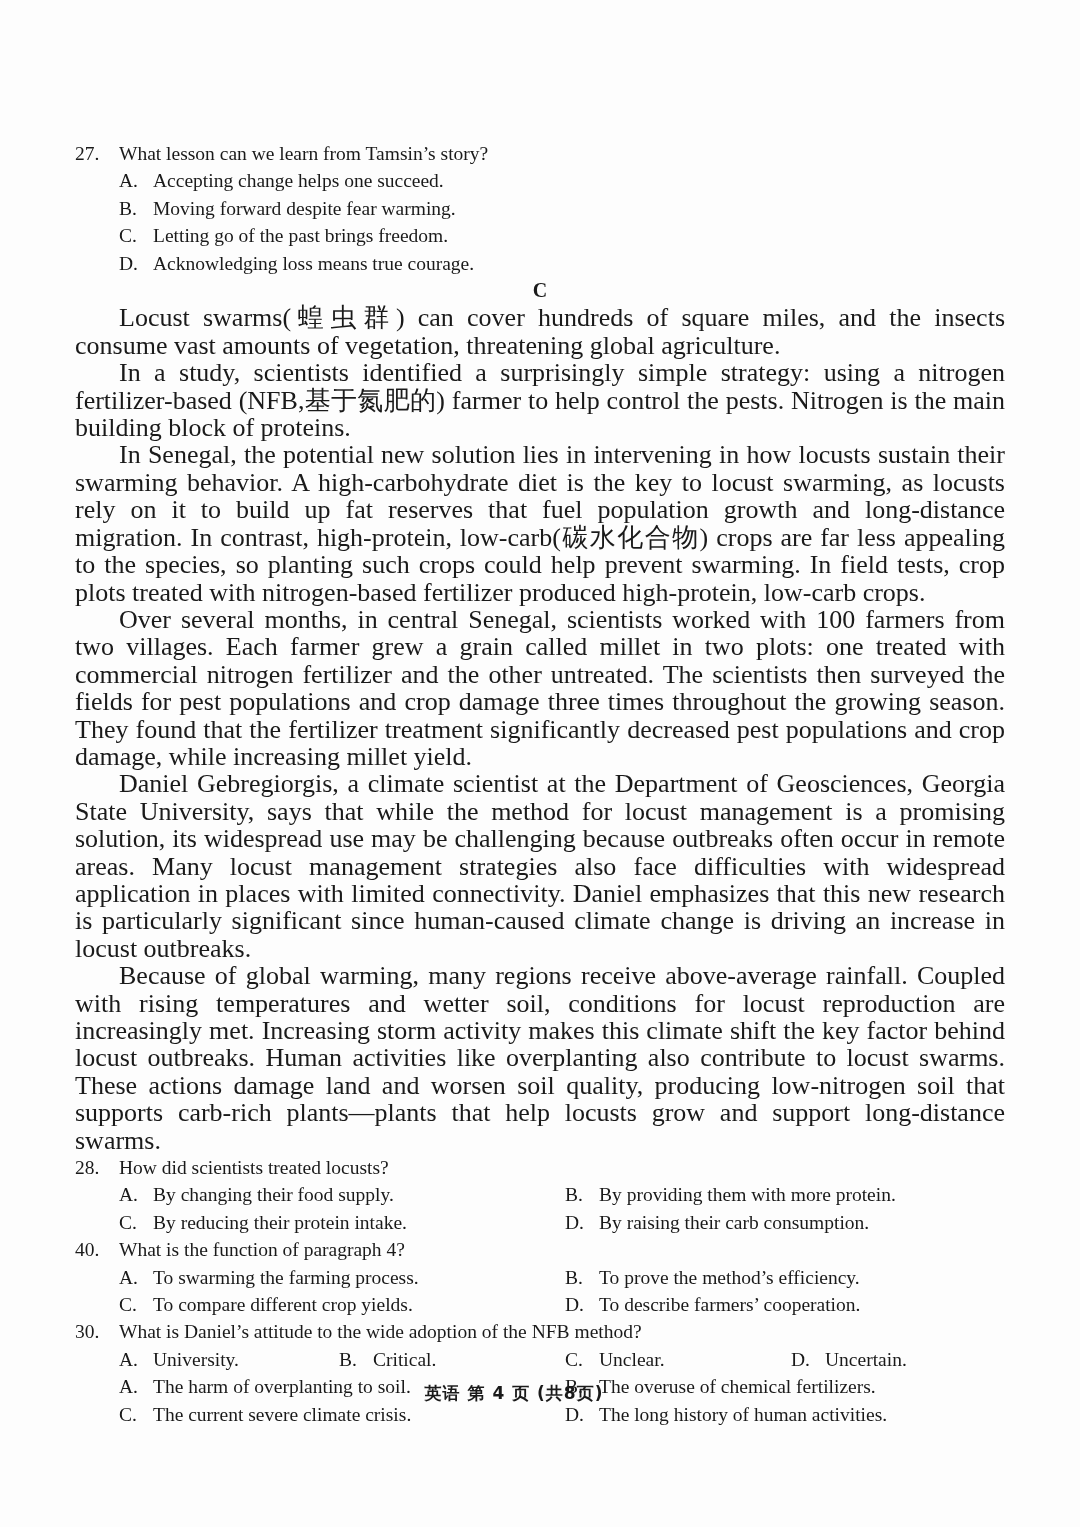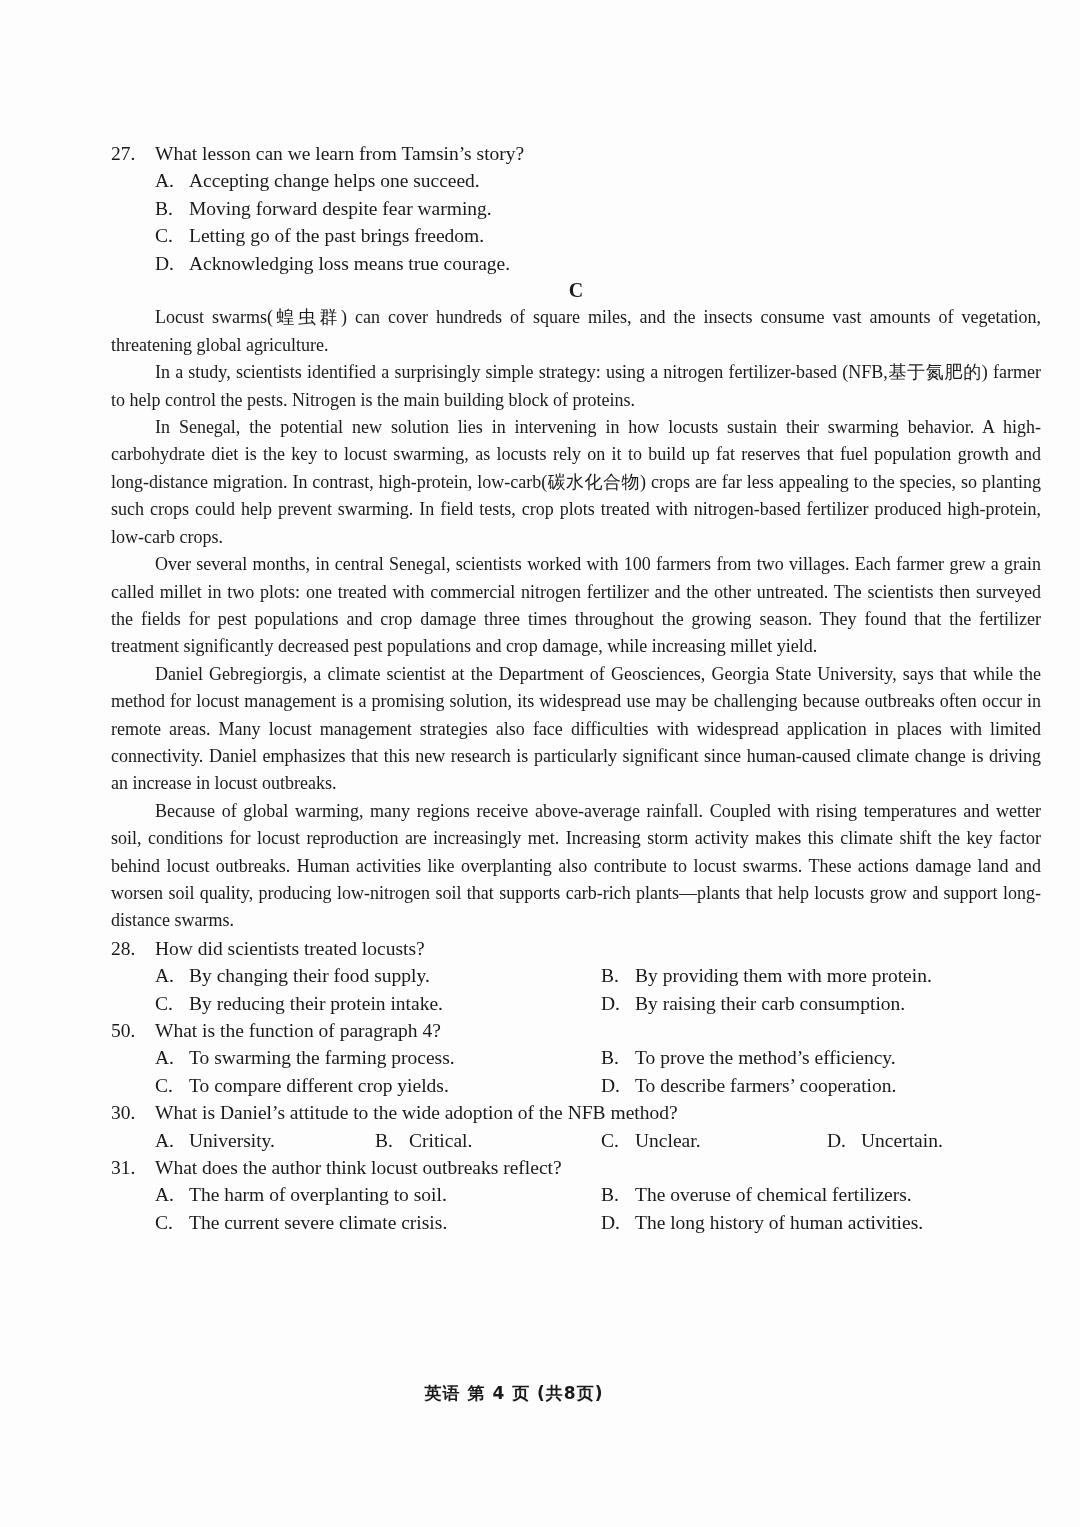--- a/index.html
+++ b/index.html
@@ -1,31 +1,31 @@
 <!DOCTYPE html>
 <html><head>
 <meta charset="utf-8">
 <style>
   html, body { margin:0; padding:0; }
   body {
     width:1080px; height:1527px; background:#fdfdfd; position:relative; overflow:hidden;
     font-family:"Liberation Serif","DejaVu Serif",serif; color:#1a1a1a;
   }
-  .page { position:absolute; left:75px; top:140px; width:930px;margin-left:36px; }
+  .page { position:absolute; left:75px; top:140px; width:930px; }
   .line { font-size:19.5px; line-height:27.4px; }
   .q { display:flex; }
   .qnum { width:44px; flex:none; }
   .opts { padding-left:44px; }
   .opt { display:flex; font-size:19.5px; line-height:27.4px; }
   .optl { width:34px; flex:none; }
   .grid2 { padding-left:44px; display:grid; grid-template-columns:446px 1fr; font-size:19.5px; line-height:27.4px; }
   .grid4 { padding-left:44px; display:grid; grid-template-columns:220px 226px 226px 1fr; font-size:19.5px; line-height:27.4px; }
   .cell { display:flex; }
   .section { text-align:center; font-weight:bold; font-size:20px; line-height:27.4px; }
-  p.para { margin:0; text-indent:44px; text-align:justify; font-size:18px; line-height:27.4px; }
+  p.para { margin:0; text-indent:44px; text-align:justify; font-size:26px; line-height:27.4px; }
   .footer { position:absolute; top:1382px; left:0; width:1028px; text-align:center; font-size:17px; font-weight:bold; font-family:"DejaVu Sans",sans-serif; letter-spacing:1px; }
 </style>
 </head>
 <body>
 
 <div class="page">
 
   <div>
     <div class="q line">
       <span class="qnum">27.</span>
@@ -82,21 +82,21 @@
         </div>
       <div class="cell">
           <span class="optl">D.</span>
           <span>By raising their carb consumption.</span>
         </div>
     </div>
   </div>
 
   <div>
     <div class="q line">
-      <span class="qnum">50.</span>
+      <span class="qnum">40.</span>
       <span>What is the function of paragraph 4?</span>
     </div>
     <div class="grid2">
       <div class="cell">
           <span class="optl">A.</span>
           <span>To swarming the farming process.</span>
         </div>
       <div class="cell">
           <span class="optl">B.</span>
           <span>To prove the method’s efficiency.</span>
@@ -131,24 +131,20 @@
           <span>Unclear.</span>
         </div>
       <div class="cell">
           <span class="optl">D.</span>
           <span>Uncertain.</span>
         </div>
     </div>
   </div>
 
   <div>
-    <div class="q line">
-      <span class="qnum">31.</span>
-      <span>What does the author think locust outbreaks reflect?</span>
-    </div>
     <div class="grid2">
       <div class="cell">
           <span class="optl">A.</span>
           <span>The harm of overplanting to soil.</span>
         </div>
       <div class="cell">
           <span class="optl">B.</span>
           <span>The overuse of chemical fertilizers.</span>
         </div>
       <div class="cell">

